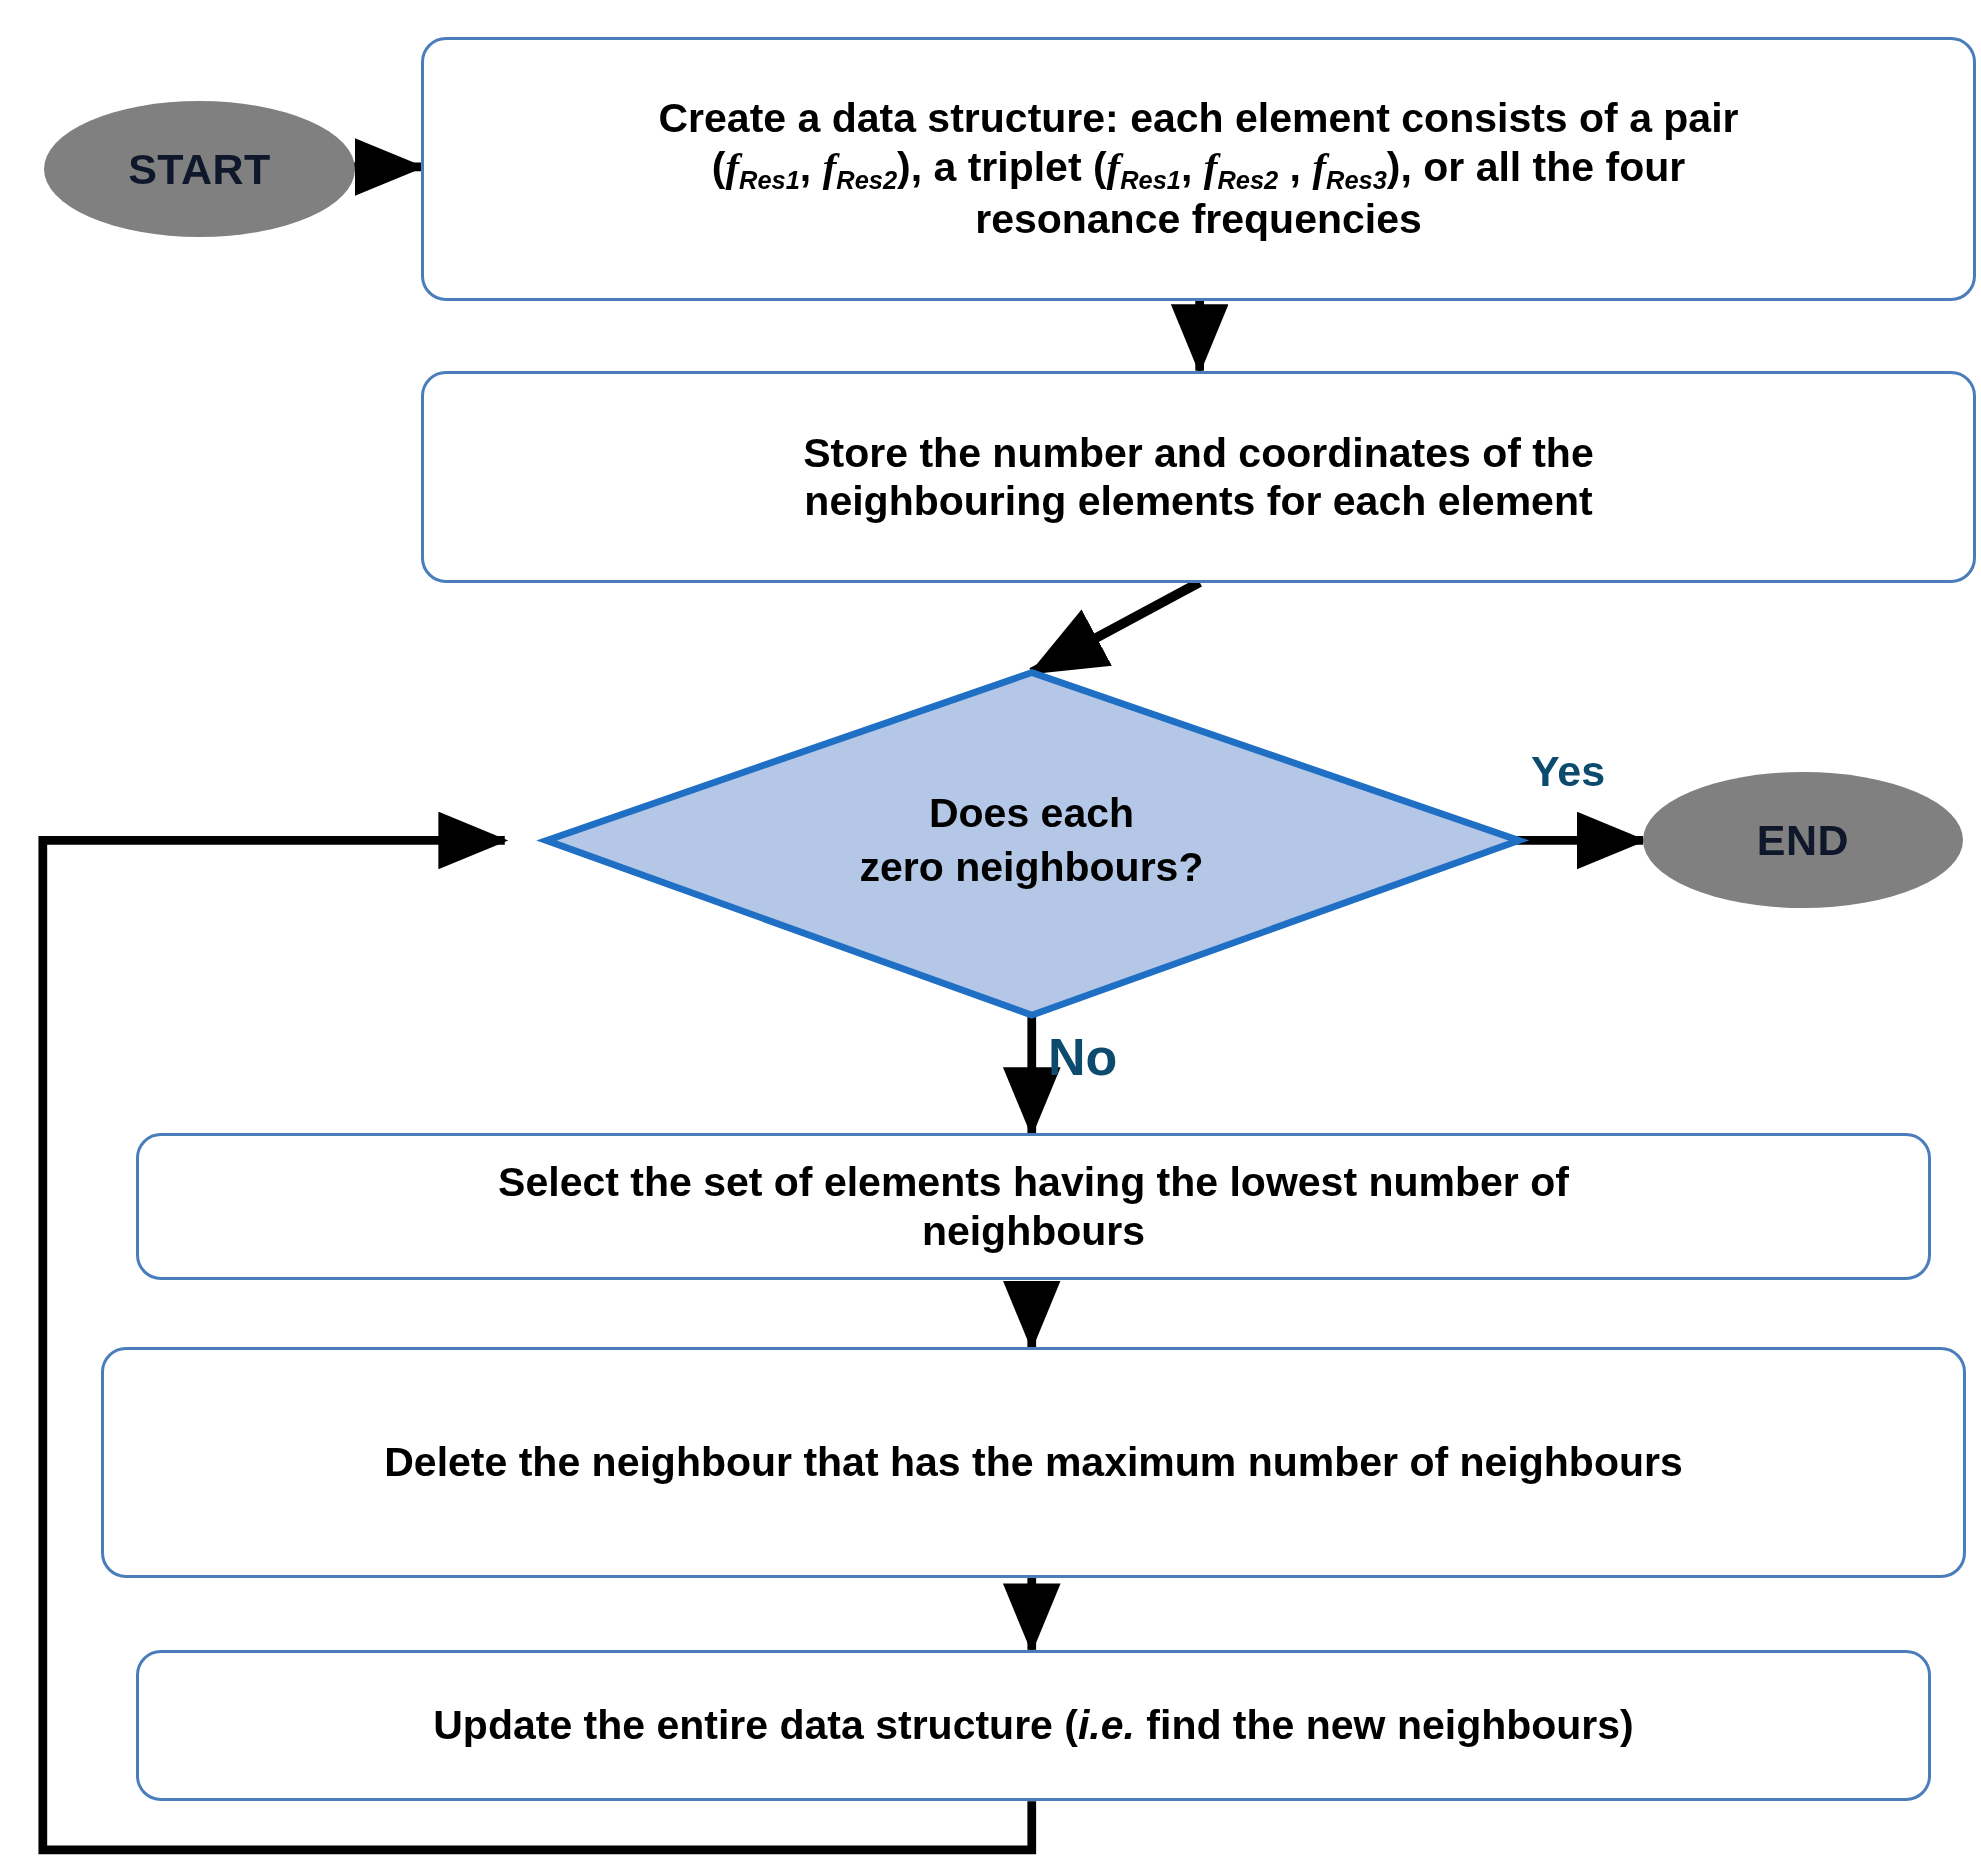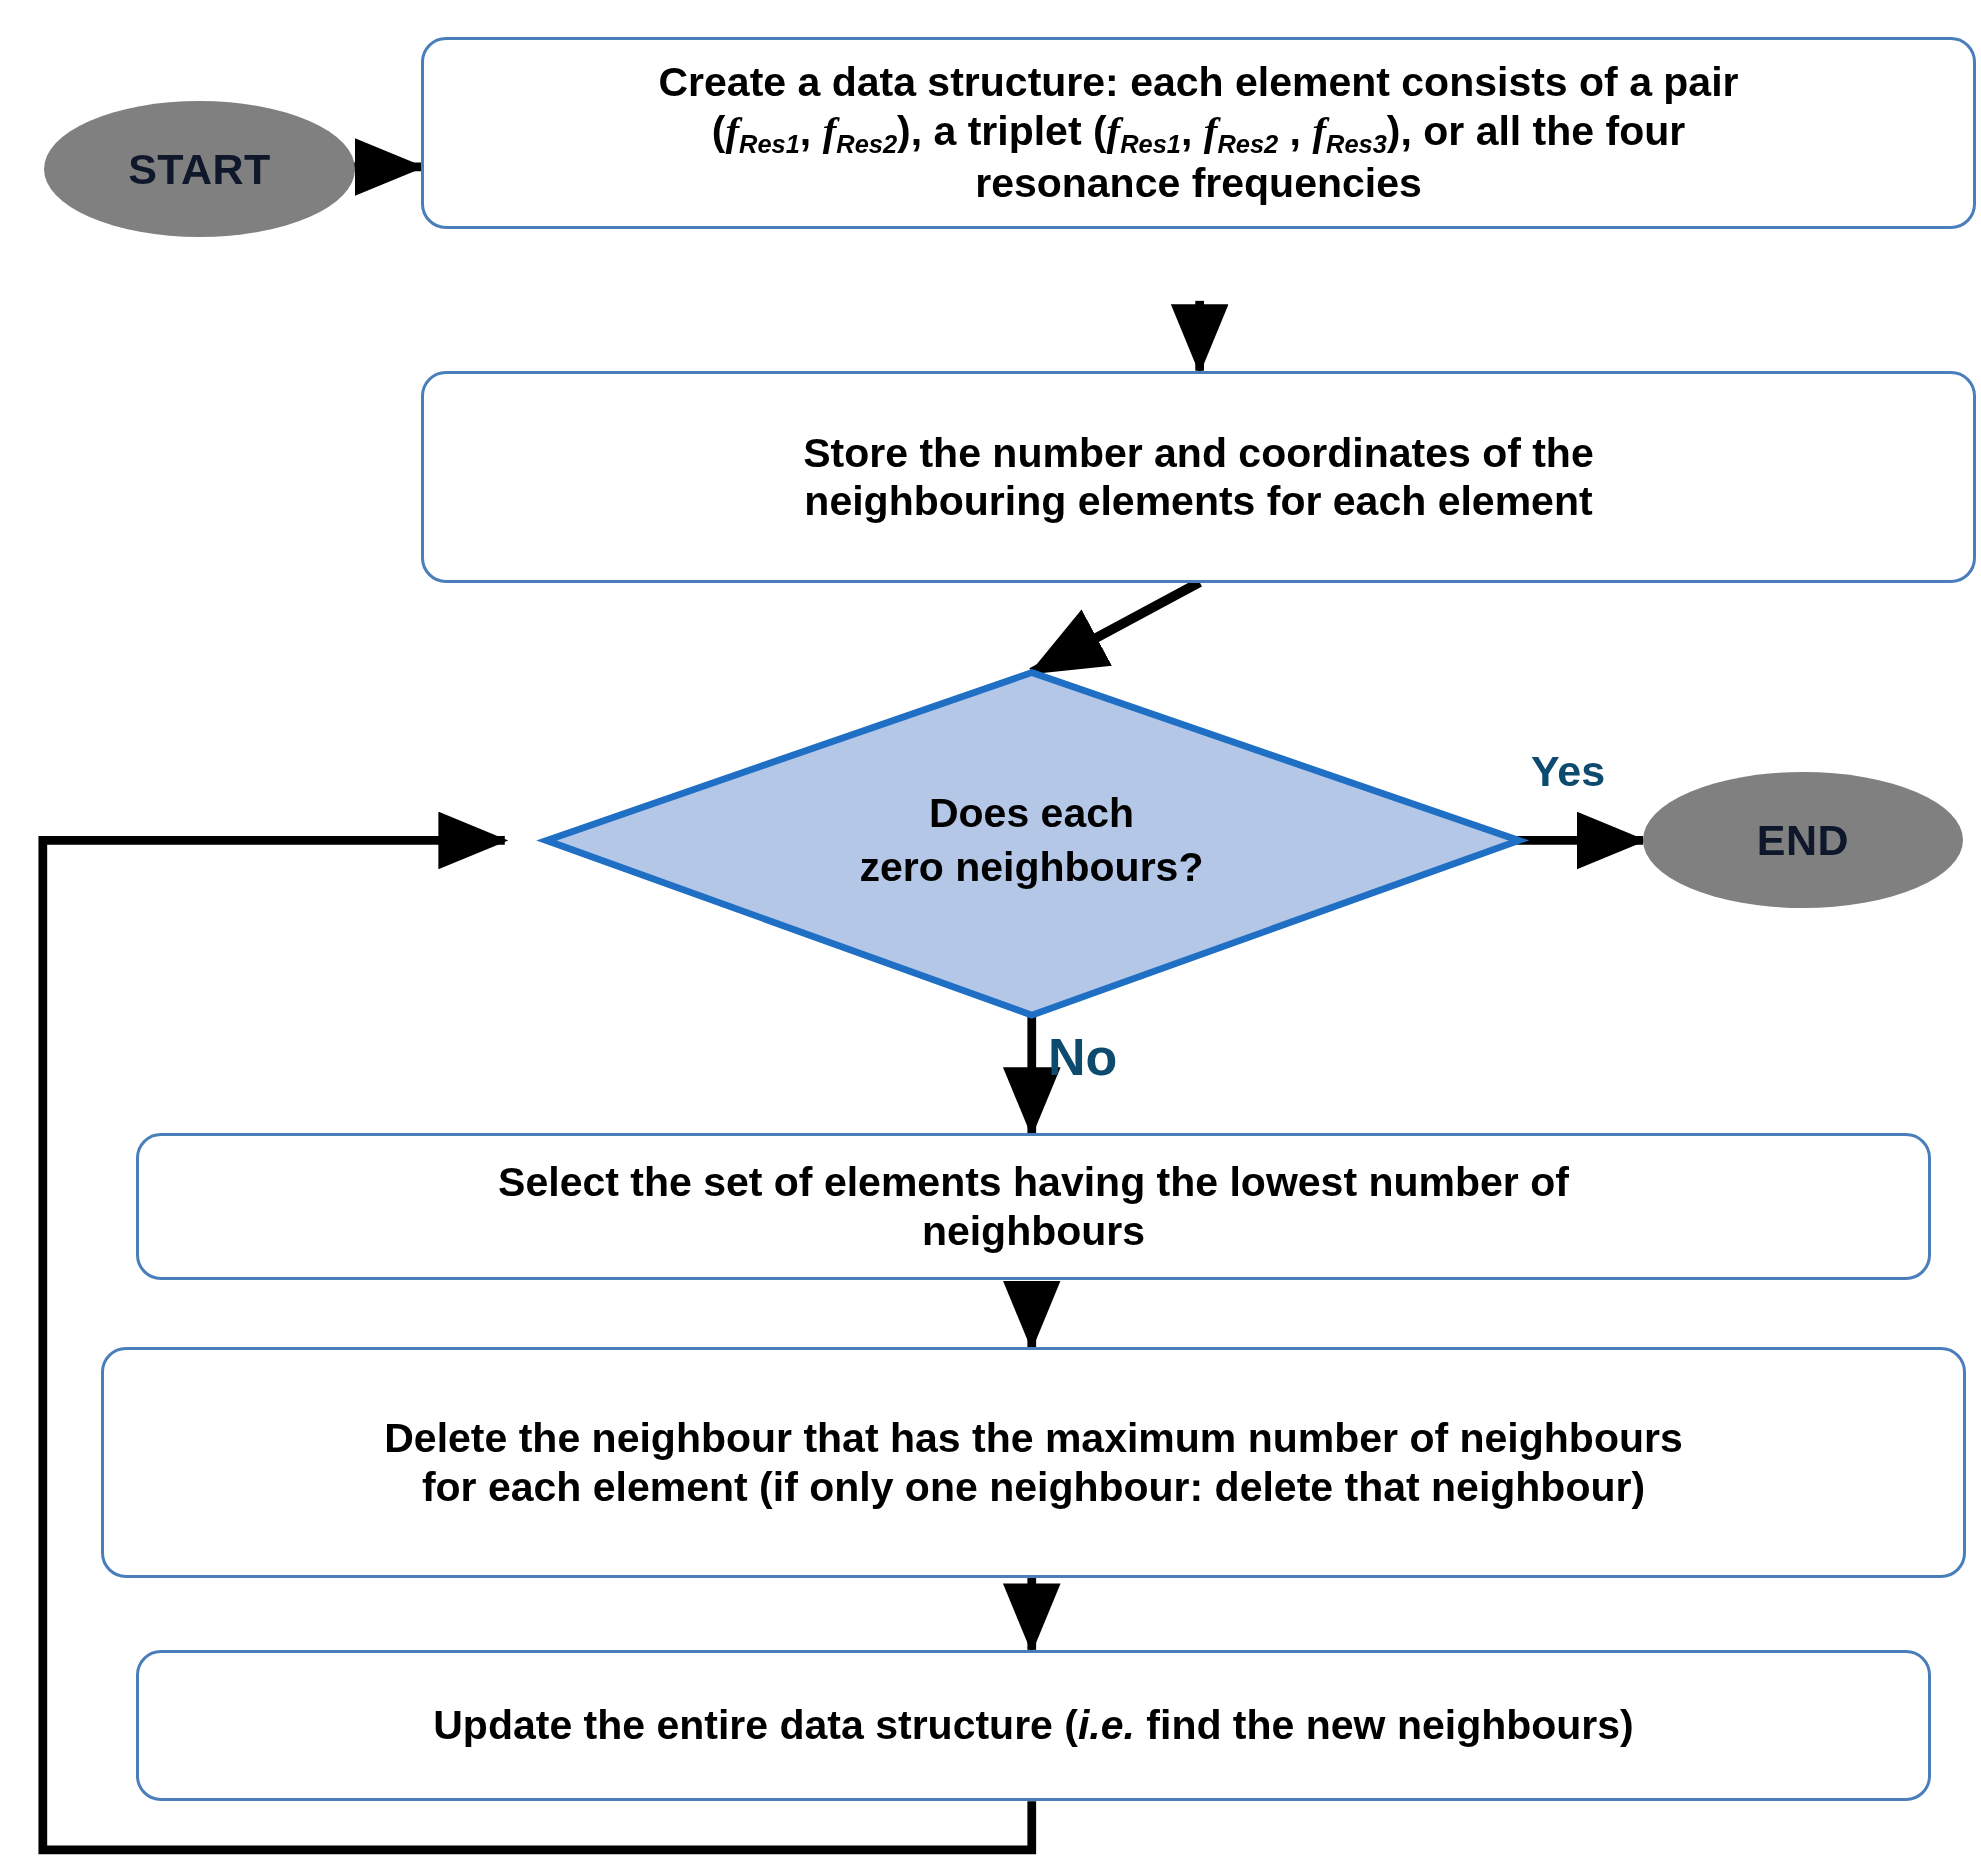--- a/index.html
+++ b/index.html
@@ -118,21 +118,21 @@
 
     <path d="M 1063 1856 L 1063 1906 L 44 1906 L 44 866 L 520 866" fill="none" stroke="#000000" stroke-width="9" marker-end="url(#arrow)"></path>
 
     <polygon points="1063,693 1565,866 1063,1046 563,866" fill="#b4c7e7" stroke="#1f6fc4" stroke-width="7"></polygon>
   </svg>
 
   <div class="node terminator" style="left:44px; top:101px; width:311px; height:136px; font-size:43px;">
     <span class="label">START</span>
   </div>
 
-  <div class="node process" style="left:421px; top:37px; width:1555px; height:192px;">
+  <div class="node process" style="left:421px; top:37px; width:1555px; height:264px;">
     <div class="label" style="font-size:41px;">
       <div><span>Create a data structure: each element consists of a pair</span></div>
       <div>
         <span>(</span><span class="fsym">f</span><span class="sub">Res1</span><span>, </span><span class="fsym">f</span><span class="sub">Res2</span><span>), a triplet (</span><span class="fsym">f</span><span class="sub">Res1</span><span>, </span><span class="fsym">f</span><span class="sub">Res2</span><span> , </span><span class="fsym">f</span><span class="sub">Res3</span><span>), or all the four</span>
       </div>
       <div><span>resonance frequencies</span></div>
     </div>
   </div>
 
   <div class="node process" style="left:421px; top:371px; width:1555px; height:212px;">
@@ -164,21 +164,20 @@
   <div class="node process" style="left:136px; top:1133px; width:1795px; height:147px;">
     <div class="label" style="font-size:41px;">
       <div><span>Select the set of elements having the lowest number of</span></div>
       <div><span>neighbours</span></div>
     </div>
   </div>
 
   <div class="node process" style="left:101px; top:1347px; width:1865px; height:231px;">
     <div class="label" style="font-size:41px;">
       <div><span>Delete the neighbour that has the maximum number of neighbours</span></div>
-      <div><span>for each element (if only one neighbour: delete that neighbour)</span></div>
     </div>
   </div>
 
   <div class="node process" style="left:136px; top:1650px; width:1795px; height:151px;">
     <div class="label" style="font-size:41px;">
       <div><span>Update the entire data structure (</span><span class="ital">i.e.</span><span> find the new neighbours)</span></div>
     </div>
   </div>
 
 </div>

